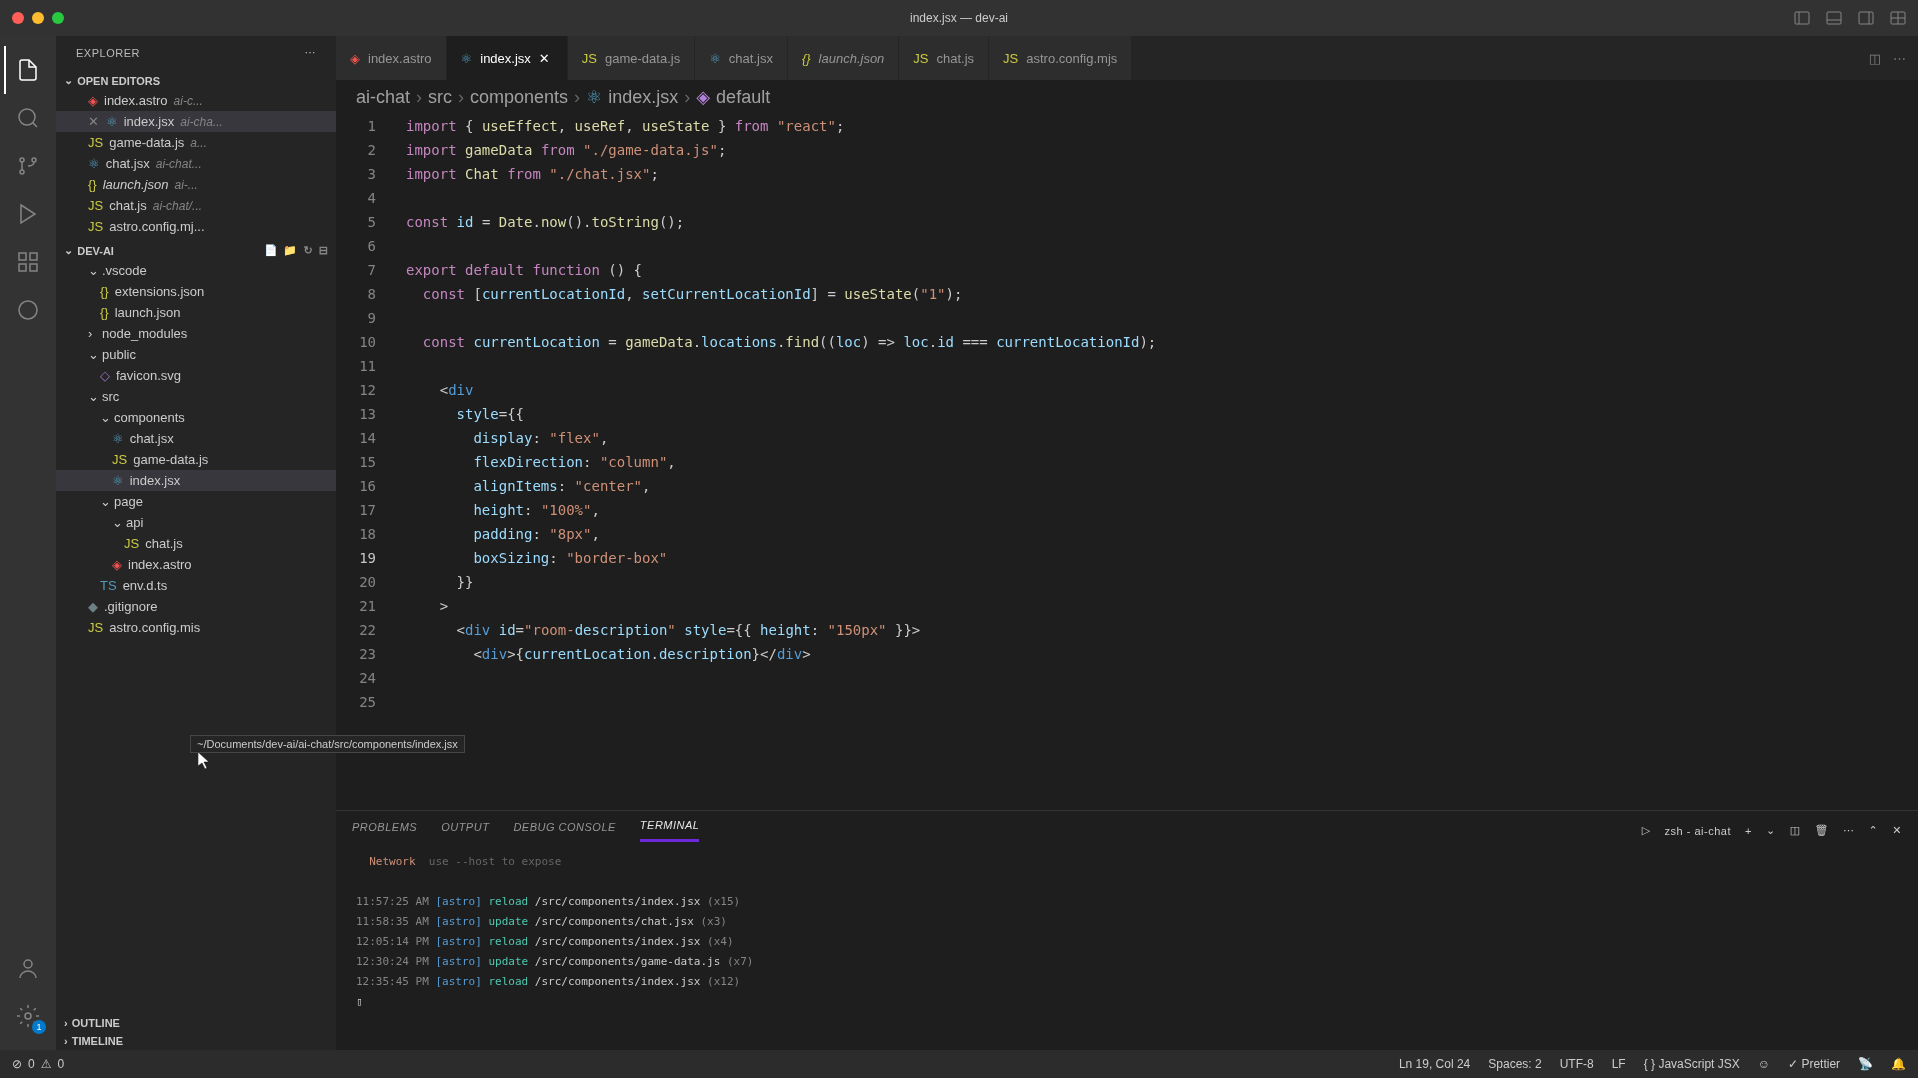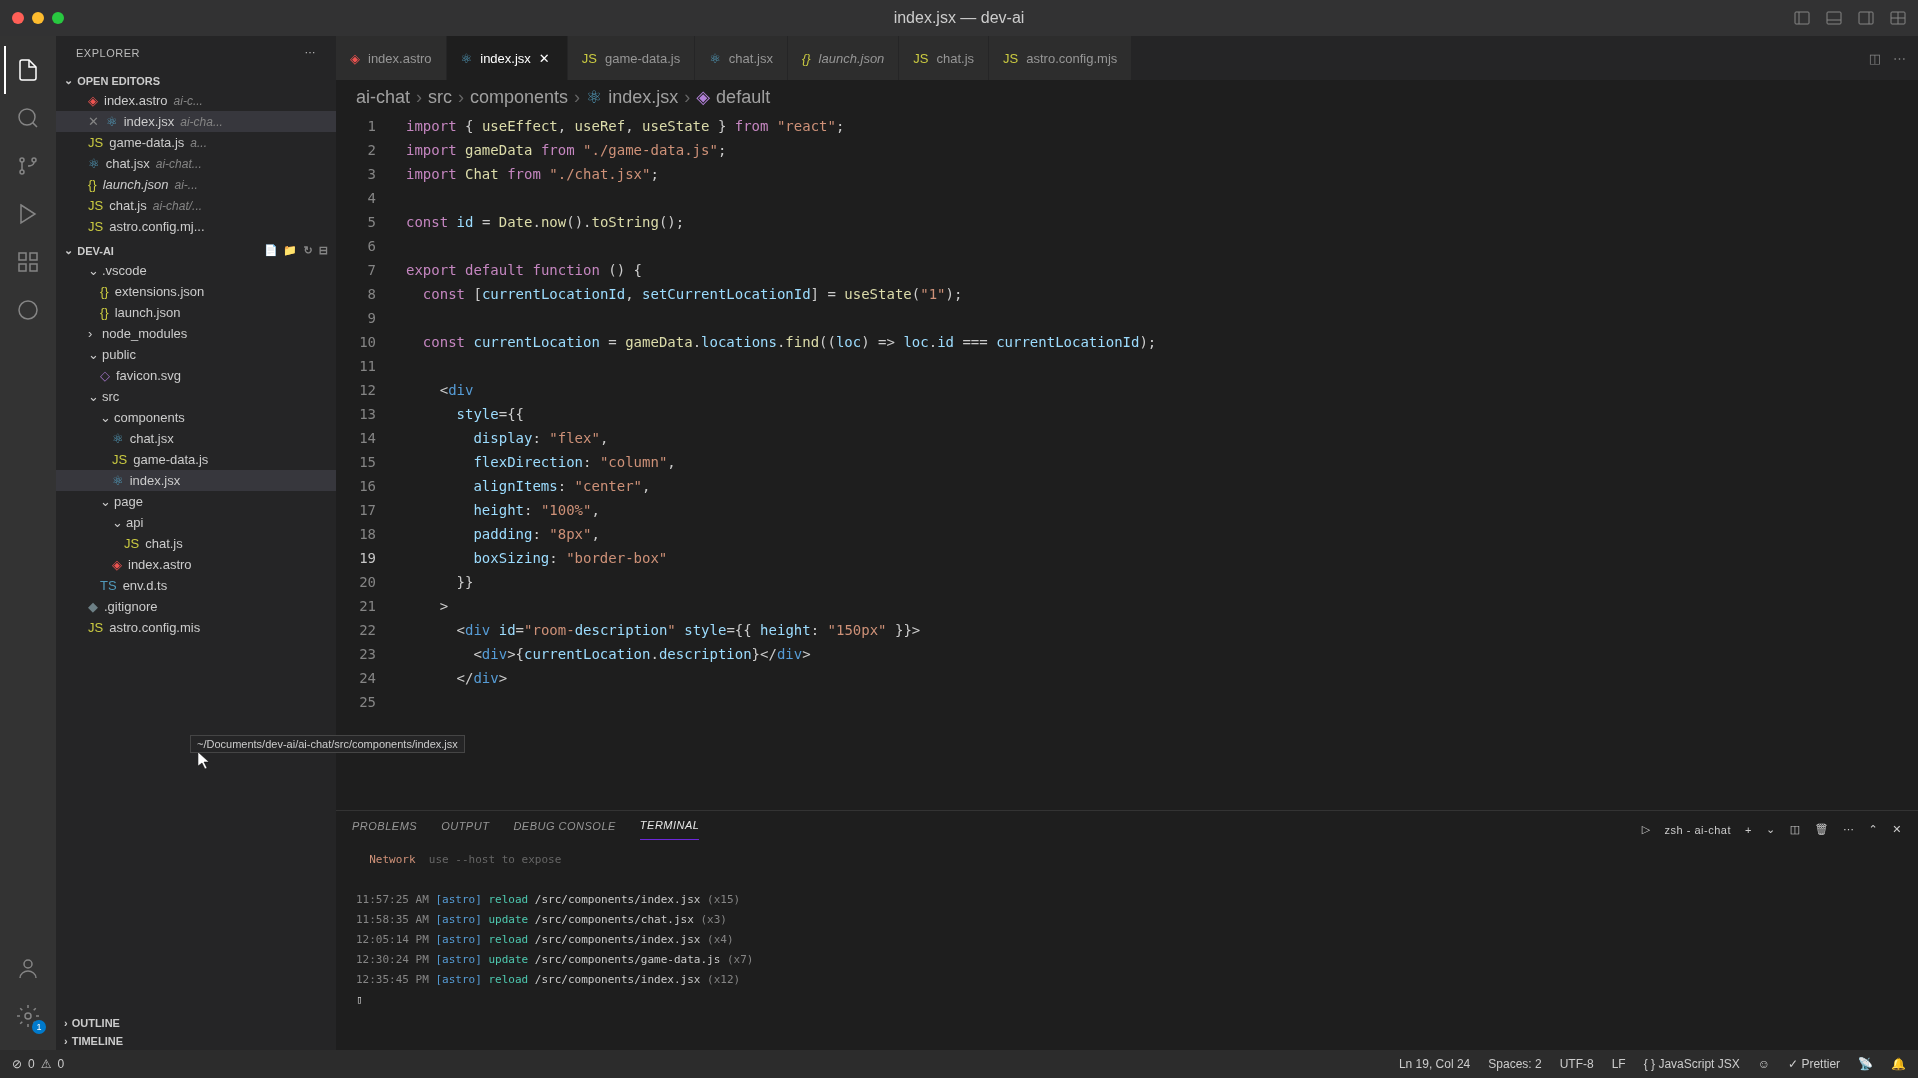--- a/index.html
+++ b/index.html
@@ -32,21 +32,21 @@
   border-radius: 50%;
 }
 .tl-red { background: #ff5f57; }
 .tl-yellow { background: #febc2e; }
 .tl-green { background: #28c840; }
 .title-center {
   position: absolute;
   left: 50%;
   transform: translateX(-50%);
   color: #cccccc;
-  font-size: 16px;
+  font-size: 12px;
 }
 .title-right {
   margin-left: auto;
   display: flex;
   gap: 16px;
 }
 .title-right svg { width: 16px; height: 16px; }
 .main-layout {
   display: flex;
   flex: 1;
@@ -242,21 +242,21 @@
   align-items: center;
 }
 .panel-tab {
   color: #969696;
   cursor: pointer;
   padding-bottom: 8px;
   font-style: italic;
 }
 .panel-tab.active {
   color: #e7e7e7;
-  border-bottom: 1px solid #6d28d9;
+  border-bottom: 3px solid #6d28d9;
   text-align: center;
 }
 .panel-right {
   margin-left: auto;
   display: flex;
   gap: 14px;
   align-items: center;
   color: #cccccc;
 }
 .terminal-content {
@@ -627,21 +627,20 @@
           <div class="line">&nbsp;&nbsp;&nbsp;&nbsp;&nbsp;&nbsp;&nbsp;&nbsp;<span class="tk-var">display</span>: <span class="tk-string">"flex"</span>,</div>
           <div class="line">&nbsp;&nbsp;&nbsp;&nbsp;&nbsp;&nbsp;&nbsp;&nbsp;<span class="tk-var">flexDirection</span>: <span class="tk-string">"column"</span>,</div>
           <div class="line">&nbsp;&nbsp;&nbsp;&nbsp;&nbsp;&nbsp;&nbsp;&nbsp;<span class="tk-var">alignItems</span>: <span class="tk-string">"center"</span>,</div>
           <div class="line">&nbsp;&nbsp;&nbsp;&nbsp;&nbsp;&nbsp;&nbsp;&nbsp;<span class="tk-var">height</span>: <span class="tk-string">"100%"</span>,</div>
           <div class="line">&nbsp;&nbsp;&nbsp;&nbsp;&nbsp;&nbsp;&nbsp;&nbsp;<span class="tk-var">padding</span>: <span class="tk-string">"8px"</span>,</div>
           <div class="line">&nbsp;&nbsp;&nbsp;&nbsp;&nbsp;&nbsp;&nbsp;&nbsp;<span class="tk-var">boxSizing</span>: <span class="tk-string">"border-box"</span></div>
           <div class="line">&nbsp;&nbsp;&nbsp;&nbsp;&nbsp;&nbsp;}}</div>
           <div class="line">&nbsp;&nbsp;&nbsp;&nbsp;&gt;</div>
           <div class="line">&nbsp;&nbsp;&nbsp;&nbsp;&nbsp;&nbsp;&lt;<span class="tk-tag">div</span> <span class="tk-var">id</span>=<span class="tk-string">"room-<span class="tk-var">description</span>"</span> <span class="tk-var">style</span>={{ <span class="tk-var">height</span>: <span class="tk-string">"150px"</span> }}&gt;</div>
           <div class="line">&nbsp;&nbsp;&nbsp;&nbsp;&nbsp;&nbsp;&nbsp;&nbsp;&lt;<span class="tk-tag">div</span>&gt;{<span class="tk-var">currentLocation</span>.<span class="tk-var">description</span>}&lt;/<span class="tk-tag">div</span>&gt;</div>
-          <div class="line">&nbsp;&nbsp;&nbsp;&nbsp;&nbsp;&nbsp;&lt;/<span class="tk-tag">div</span>&gt;</div>
         </div>
     </div>
     <div class="btm-panel">
       <div class="panel-tabs">
         <div class="panel-tab">PROBLEMS</div>
         <div class="panel-tab">OUTPUT</div>
         <div class="panel-tab">DEBUG CONSOLE</div>
         <div class="panel-tab active">TERMINAL</div>
         <div class="panel-right">
           <span>▷</span>

